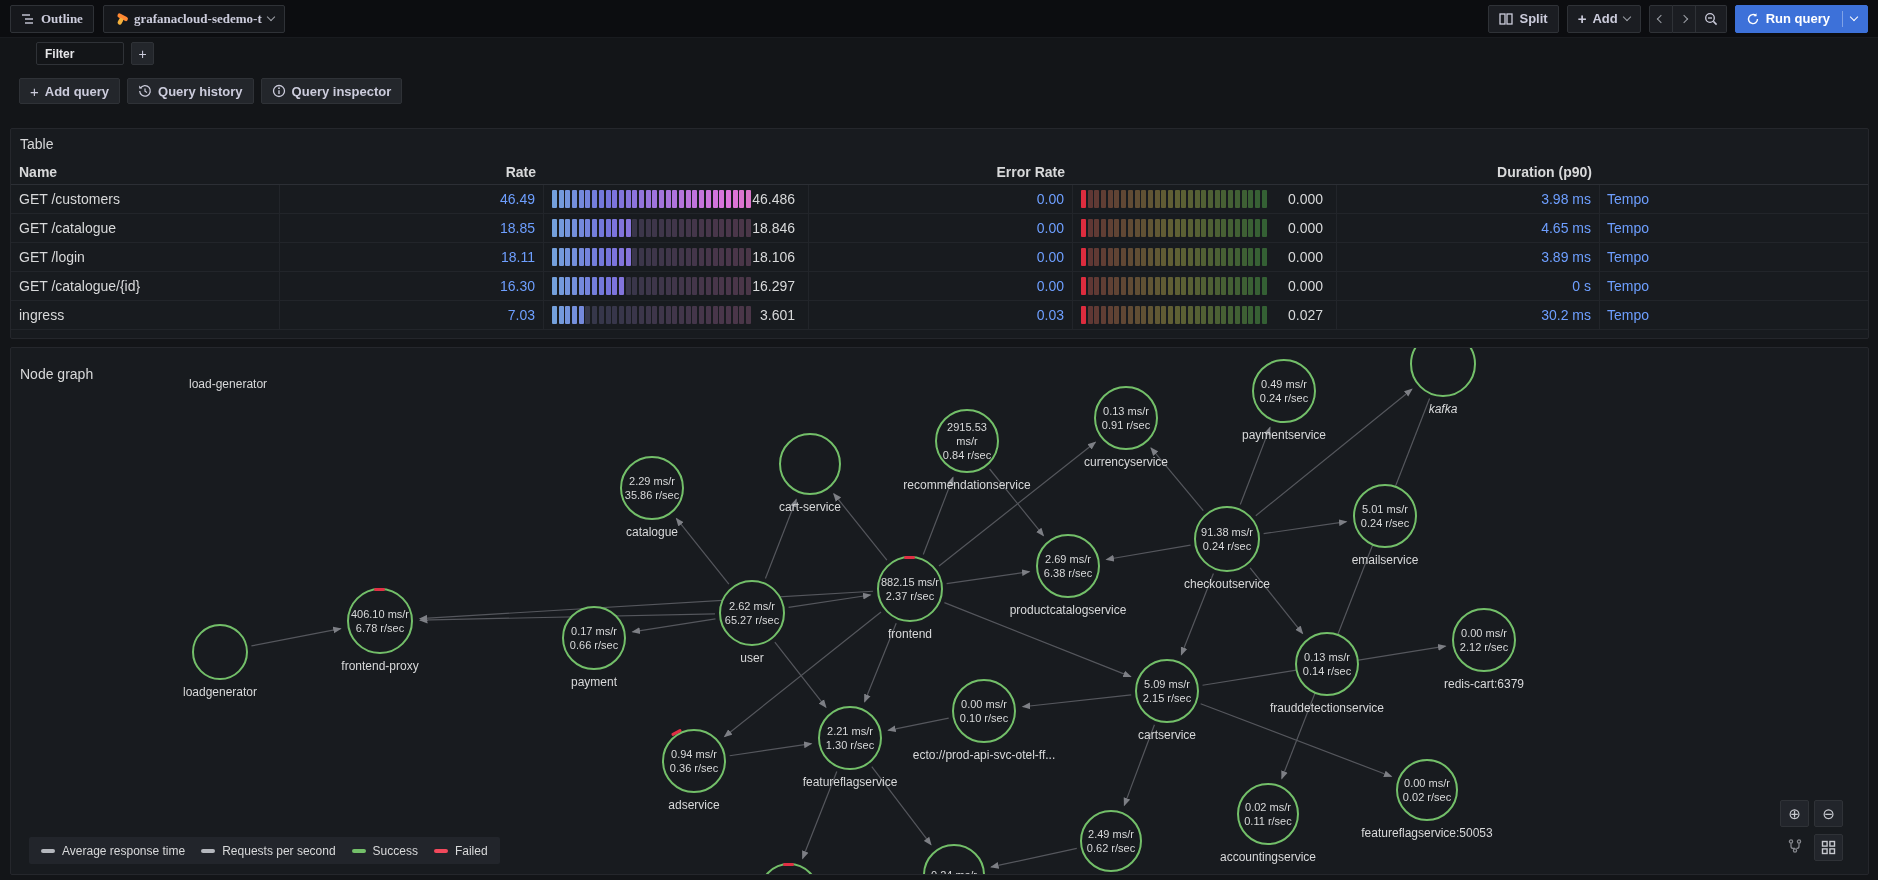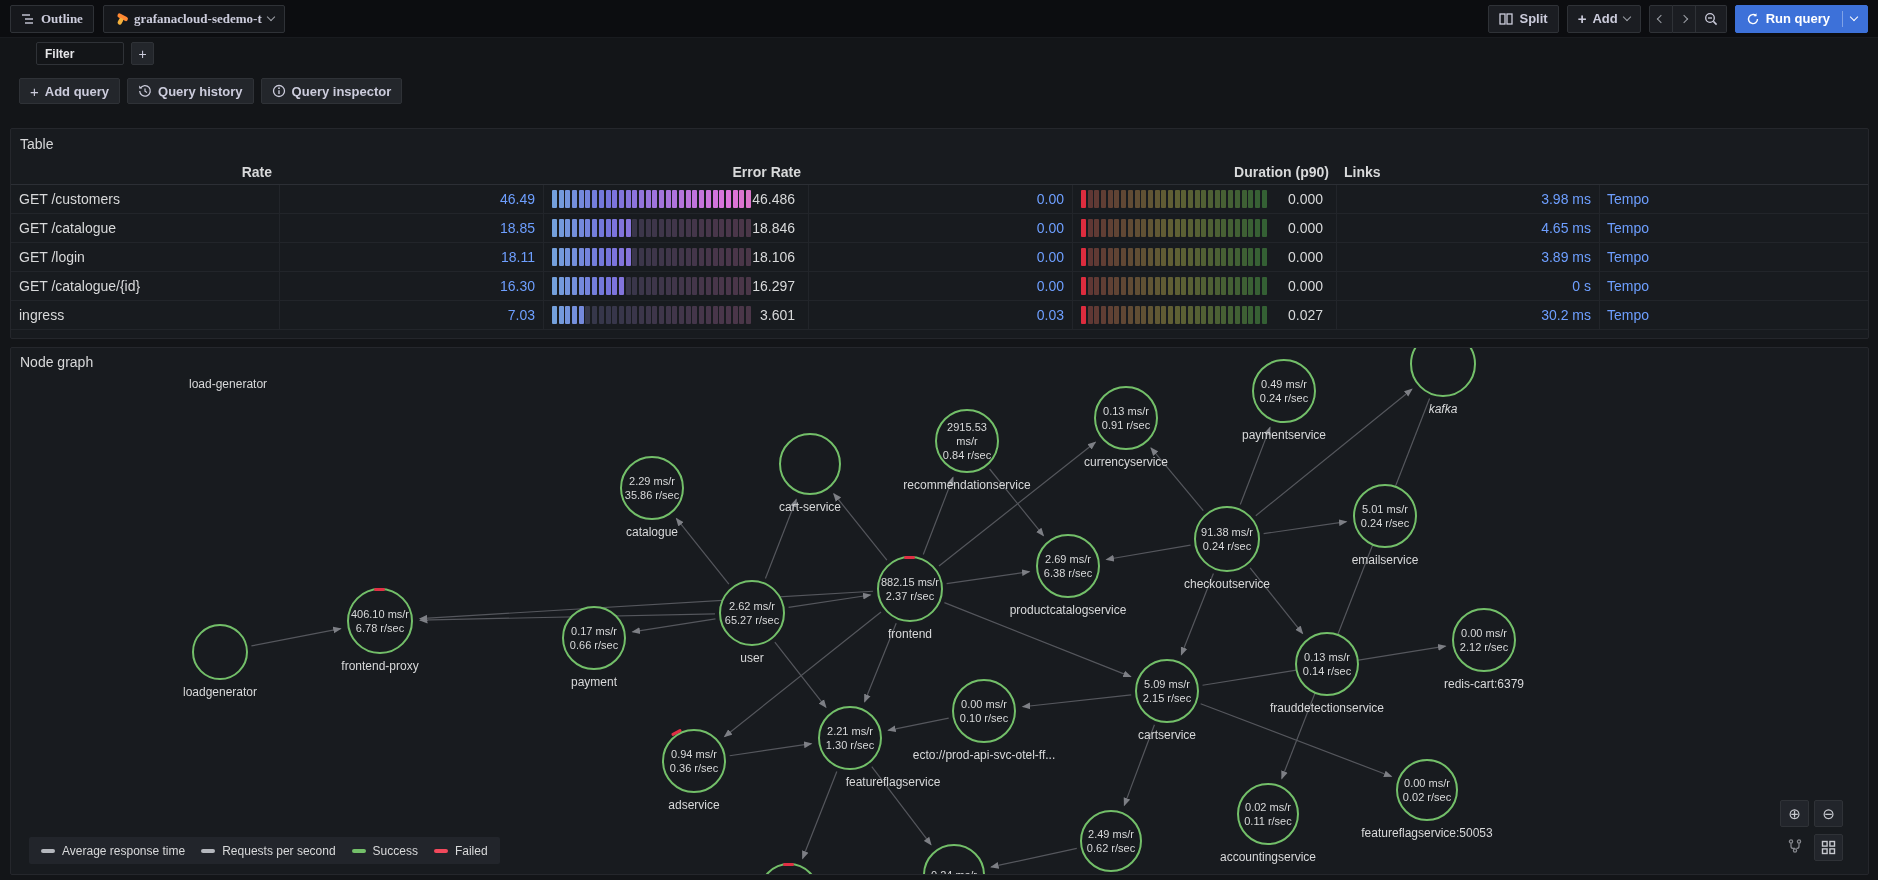--- a/index.html
+++ b/index.html
@@ -56,21 +56,21 @@
   .trow:not(.head) .tcell:last-child { border-right:none; }
   .tr-right { justify-content:flex-end; }
   .blue { color:#6e9fff; }
   .lcdcell { justify-content:space-between; padding-right:13px; }
   .lcd { display:flex; align-items:center; gap:1.7px; }
   .lcd i { display:block; width:5px; height:18px; border-radius:1px; }
   .gval { color:#d8d9da; }
 
   
   #graphPanel { left:10px; top:347px; width:1859px; height:528px; overflow:hidden; }
-  #graphPanel .panel-title { position:absolute; left:9px; top:6px; z-index:5; }
+  #graphPanel .panel-title { position:absolute; left:9px; top:18px; z-index:5; }
   #edges { position:absolute; left:0; top:0; width:1859px; height:528px; }
   .node { position:absolute; border:2.5px solid #73bf69; border-radius:50%; background:#181b1f;
     display:flex; flex-direction:column; align-items:center; justify-content:center;
     font-size:11px; line-height:14px; color:#d8d9da; text-align:center; cursor:pointer; z-index:2; }
   .node .tick { position:absolute; top:-2.5px; left:50%; margin-left:-6px; width:11px; height:3px;
     background:#e02f44; border-radius:2px; }
   .node .tick.left { transform:rotate(-28deg); left:22%; top:0px; }
   .nlabel { position:absolute; width:220px; text-align:center; font-size:12px; color:#d8d9da;
     z-index:3; pointer-events:none; white-space:nowrap; }
   .graph-floatlabel { position:absolute; font-size:12px; color:#d8d9da; z-index:3; }
@@ -190,26 +190,26 @@
           </svg>
       </span>
       <span>Query inspector</span>
     </button>
   </div>
 
   <div class="panel" id="tablePanel">
     <div class="panel-title">Table</div>
     <div class="tgrid">
       <div class="trow head">
+        <div class="tcell">Name</div>
         <div class="tcell tr-right">Rate</div>
         <div class="tcell"></div>
         <div class="tcell tr-right">Error Rate</div>
         <div class="tcell"></div>
         <div class="tcell tr-right">Duration (p90)</div>
-        <div class="tcell" style="padding-left:7px;">Links</div>
       </div>
       <div>
           <div class="trow">
             <div class="tcell ">GET /customers</div>
             <div class="tcell tr-right blue">46.49</div>
             <div class="tcell lcdcell">
               <div class="lcd">
                 <i style="background: rgb(116, 160, 220);"></i>
                 <i style="background: rgb(116, 154, 220);"></i>
                 <i style="background: rgb(116, 148, 220);"></i>
@@ -708,21 +708,21 @@
         <div class="nlabel" style="left: 1046px; top: 380px;">cartservice</div>
         <div class="node" style="left: 941px; top: 331px; width: 64px; height: 64px;">
           <span>0.00 ms/r</span>
           <span>0.10 r/sec</span>
         </div>
         <div class="nlabel" style="left: 863px; top: 400px;">ecto://prod-api-svc-otel-ff...</div>
         <div class="node" style="left: 807px; top: 358px; width: 64px; height: 64px;">
           <span>2.21 ms/r</span>
           <span>1.30 r/sec</span>
         </div>
-        <div class="nlabel" style="left: 772px; top: 427px;">featureflagservice</div>
+        <div class="nlabel" style="left: 729px; top: 427px;">featureflagservice</div>
         <div class="node" style="left: 651px; top: 381px; width: 64px; height: 64px;">
           <span>0.94 ms/r</span>
           <span>0.36 r/sec</span>
           <span class="tick left"></span>
         </div>
         <div class="nlabel" style="left: 573px; top: 450px;">adservice</div>
         <div class="node" style="left: 1226px; top: 435px; width: 62px; height: 62px;">
           <span>0.02 ms/r</span>
           <span>0.11 r/sec</span>
         </div>

